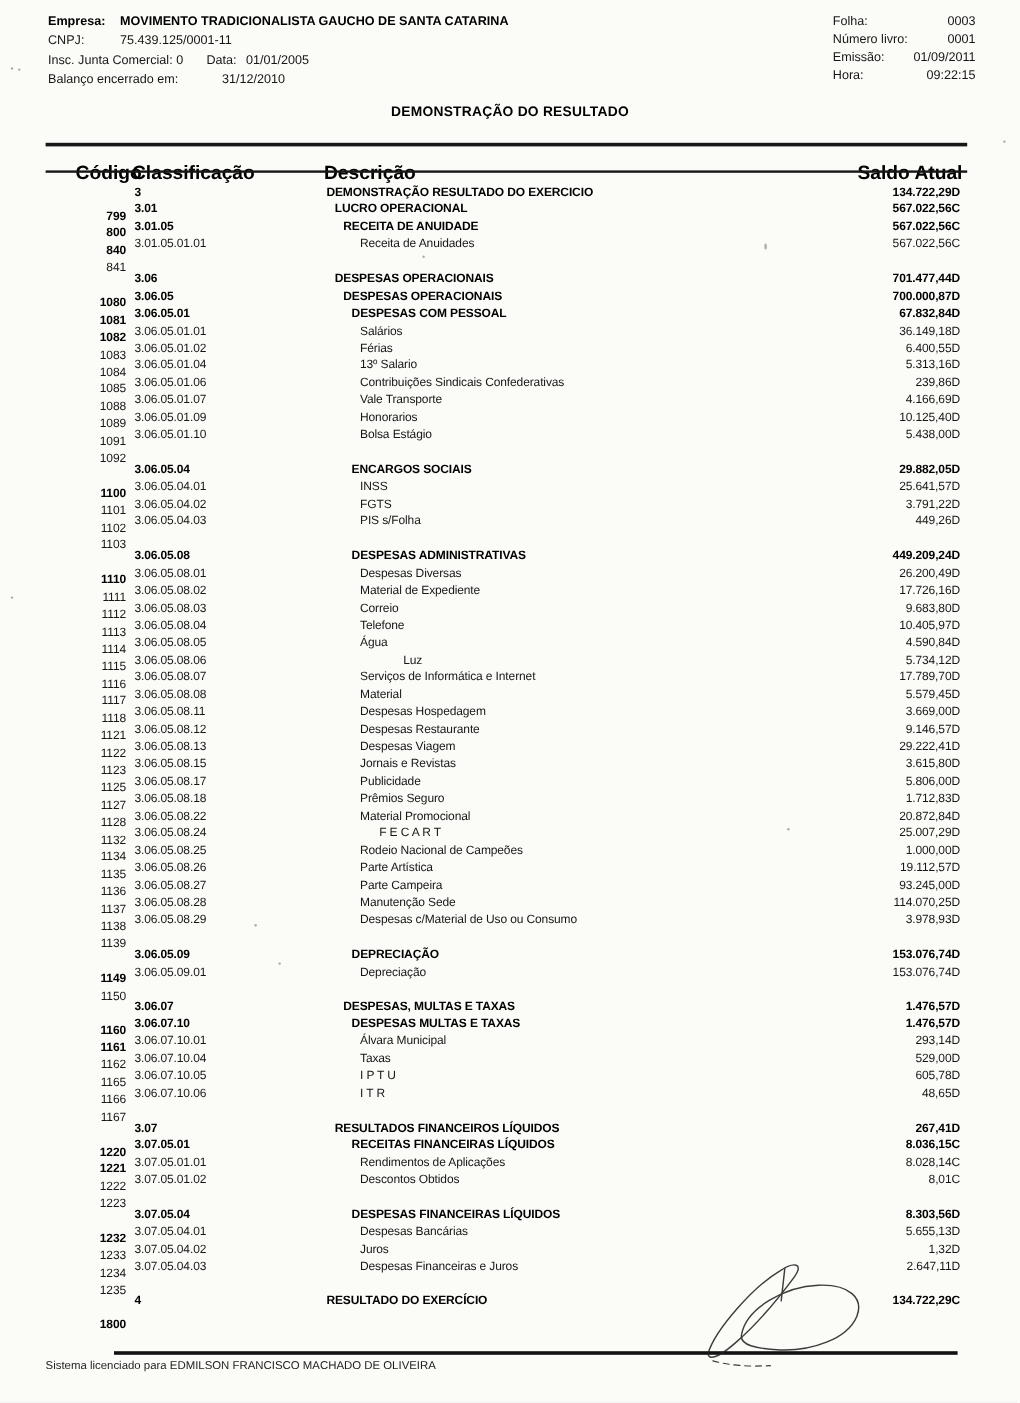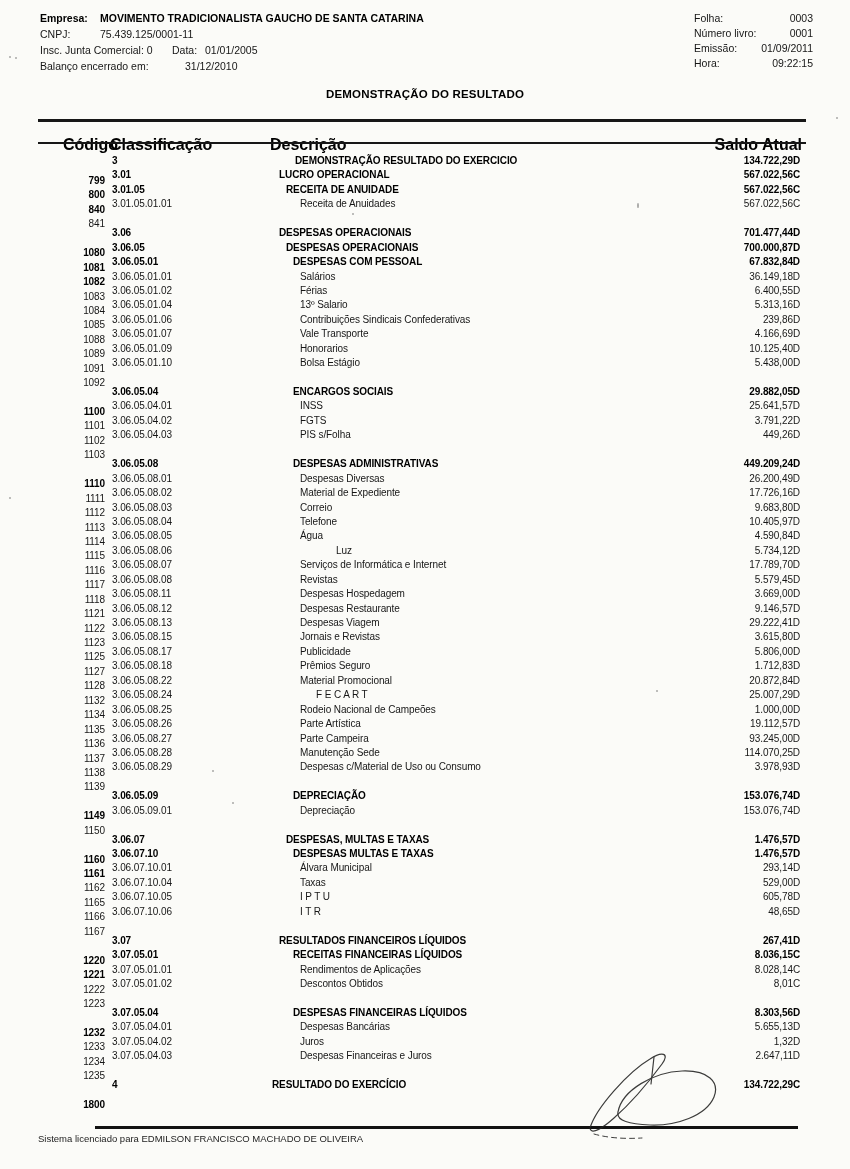--- a/index.html
+++ b/index.html
@@ -87,21 +87,21 @@
     <span class="ch2">Classificação</span>
     <span class="ch3">Descrição</span>
     <span class="ch4">Saldo Atual</span>
   </div>
   <div class="rule rule2"></div>
 
   <div class="body">
       <div class="r bd">
         <span class="c1">799</span>
         <span class="c2">3</span>
-        <span class="c3" style="left: 272px; margin-left: 23px;">DEMONSTRAÇÃO RESULTADO DO EXERCICIO</span>
+        <span class="c3" style="left: 272px;">DEMONSTRAÇÃO RESULTADO DO EXERCICIO</span>
         <span class="c4">134.722,29D</span>
       </div>
       <div class="r bd">
         <span class="c1">800</span>
         <span class="c2">3.01</span>
         <span class="c3" style="left: 279px;">LUCRO OPERACIONAL</span>
         <span class="c4">567.022,56C</span>
       </div>
       <div class="r bd">
         <span class="c1">840</span>
@@ -246,21 +246,21 @@
       </div>
       <div class="r">
         <span class="c1">1117</span>
         <span class="c2">3.06.05.08.07</span>
         <span class="c3" style="left: 300px;">Serviços de Informática e Internet</span>
         <span class="c4">17.789,70D</span>
       </div>
       <div class="r">
         <span class="c1">1118</span>
         <span class="c2">3.06.05.08.08</span>
-        <span class="c3" style="left: 300px;">Revistas</span>
+        <span class="c3" style="left: 300px;">Material</span>
         <span class="c4">5.579,45D</span>
       </div>
       <div class="r">
         <span class="c1">1121</span>
         <span class="c2">3.06.05.08.11</span>
         <span class="c3" style="left: 300px;">Despesas Hospedagem</span>
         <span class="c4">3.669,00D</span>
       </div>
       <div class="r">
         <span class="c1">1122</span>

